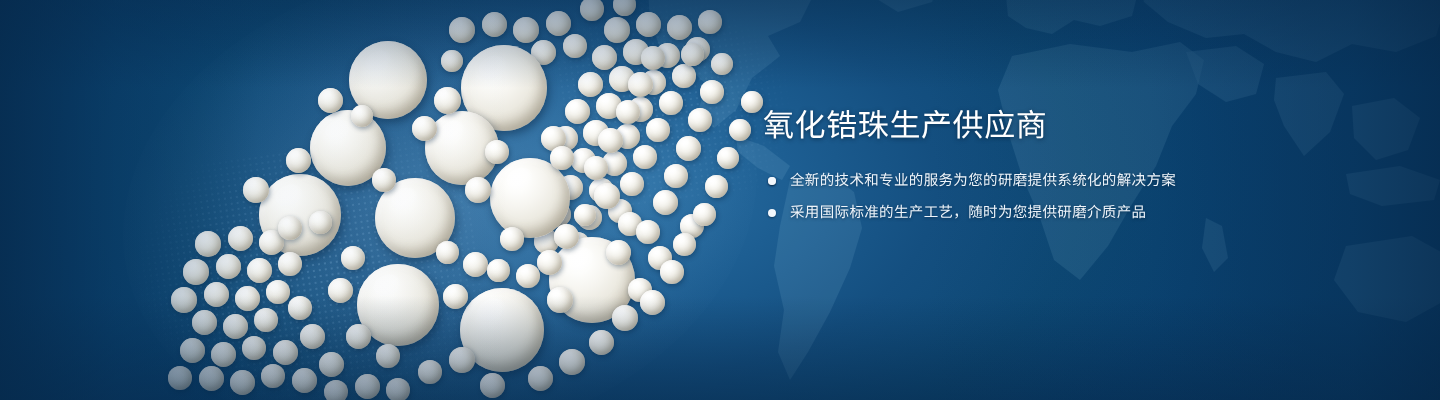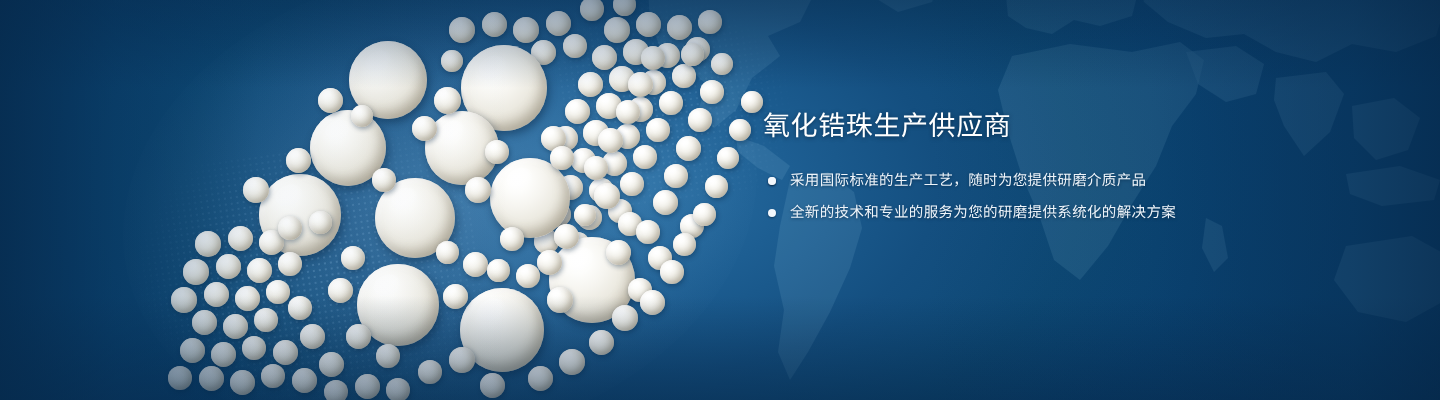--- a/index.html
+++ b/index.html
@@ -140,21 +140,21 @@
 
   
   .copy {
     position: absolute;
     left: 763px;
     top: 106px;
     width: 560px;
   }
   .headline {
     margin: 0;
-    font-size: 27px;
+    font-size: 31px;
     line-height: 40px;
     font-weight: 400;
     color: #ffffff;
     letter-spacing: 0.6px;
     text-shadow: 0 1px 4px rgba(4,30,56,0.70);
     white-space: nowrap;
   }
   .bullets {
     list-style: none;
     margin: 23px 0 0 0;
@@ -378,22 +378,22 @@
   <div class="bg-vignette"></div>
 
   <div class="copy">
     <h1 class="headline">氧化锆珠生产供应商</h1>
     <ul class="bullets">
       <li class="bullet">
         <span class="bullet-dot"></span>
       </li>
       <li class="bullet">
         <span class="bullet-dot"></span>
-        <span>采用国际标准的生产工艺，随时为您提供研磨介质产品</span>
+        <span>全新的技术和专业的服务为您的研磨提供系统化的解决方案</span>
       </li>
       <li class="bullet">
         <span class="bullet-dot"></span>
-        <span>全新的技术和专业的服务为您的研磨提供系统化的解决方案</span>
+        <span>采用国际标准的生产工艺，随时为您提供研磨介质产品</span>
       </li>
     </ul>
   </div>
 
 </div>
 
 </body></html>

